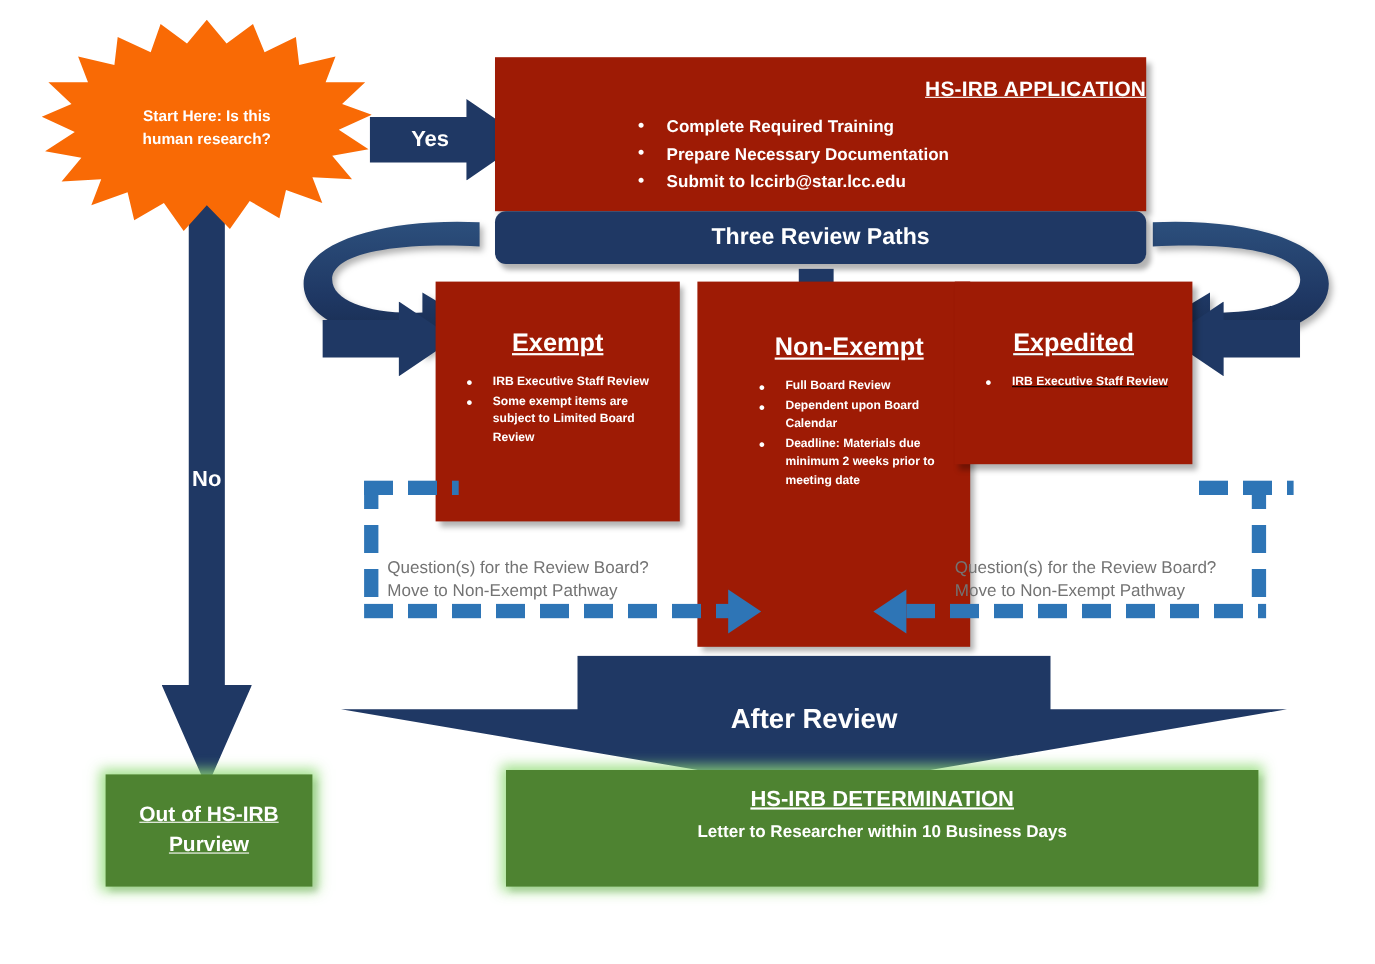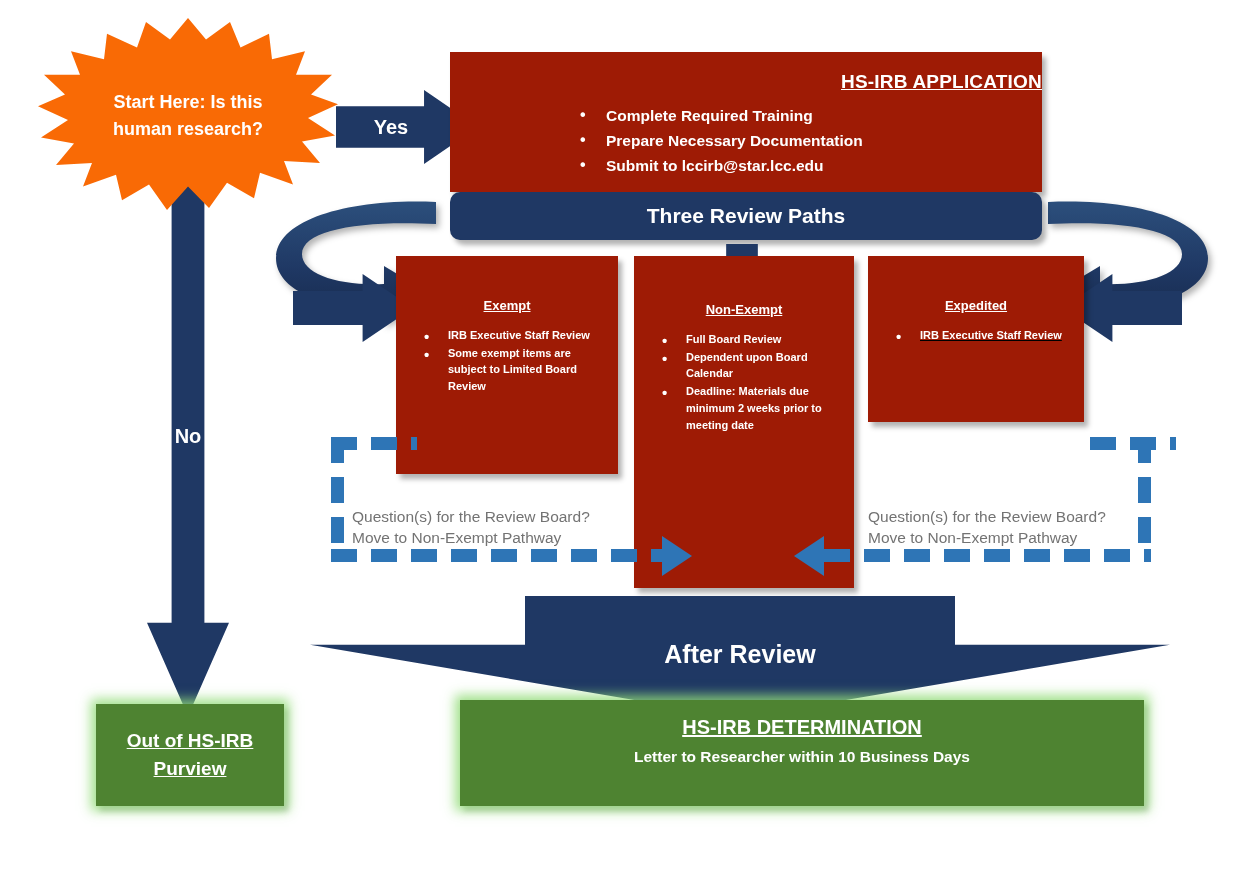--- a/index.html
+++ b/index.html
@@ -34,21 +34,21 @@
       11% 17%, 22% 21%, 23% 8%, 33% 15%, 36% 2%, 44% 11%
     );
     filter: drop-shadow(3px 4px 3px rgba(0,0,0,0.32));
     display: flex;
     align-items: center;
     justify-content: center;
   }
   #starburst .burst-text {
     color: #ffffff;
     font-weight: bold;
-    font-size: 18px;
+    font-size: 14px;
     line-height: 1.52;
     text-align: center;
     width: 160px;
   }
 
   
   #yes-arrow {
     left: 336px; top: 90px;
     width: 142px; height: 74px;
     background: #1f3864;
@@ -131,25 +131,25 @@
     clip-path: polygon(28% 0%, 72% 0%, 72% 56%, 100% 56%, 50% 100%, 0% 56%, 28% 56%);
     filter: drop-shadow(3px 4px 3px rgba(0,0,0,0.30));
   }
 
   
   .path-box {
     background: #9e1b05;
     box-shadow: 4px 5px 5px rgba(0,0,0,0.30);
   }
   #box-exempt { left: 396px; top: 256px; width: 222px; height: 218px; }
-  #box-nonexempt { left: 634px; top: 256px; width: 220px; height: 332px; }
+  #box-nonexempt { left: 634px; top: 256px; width: 220px; height: 332px; padding-left: 28px; }
   #box-expedited { left: 868px; top: 256px; width: 216px; height: 166px; text-decoration: underline; }
 
   .path-title {
-    color: #ffffff; font-weight: bold; font-size: 13px;
+    color: #ffffff; font-weight: bold; font-size: 23px;
     text-align: center; text-decoration: underline;
     padding-top: 42px;
   }
   #box-nonexempt .path-title { padding-top: 46px; }
   .path-list {
     margin: 14px 0 0 0; padding: 0 10px 0 28px;
     list-style: none;
   }
   .path-list li {
     color: #ffffff; font-weight: bold; font-size: 11px;

